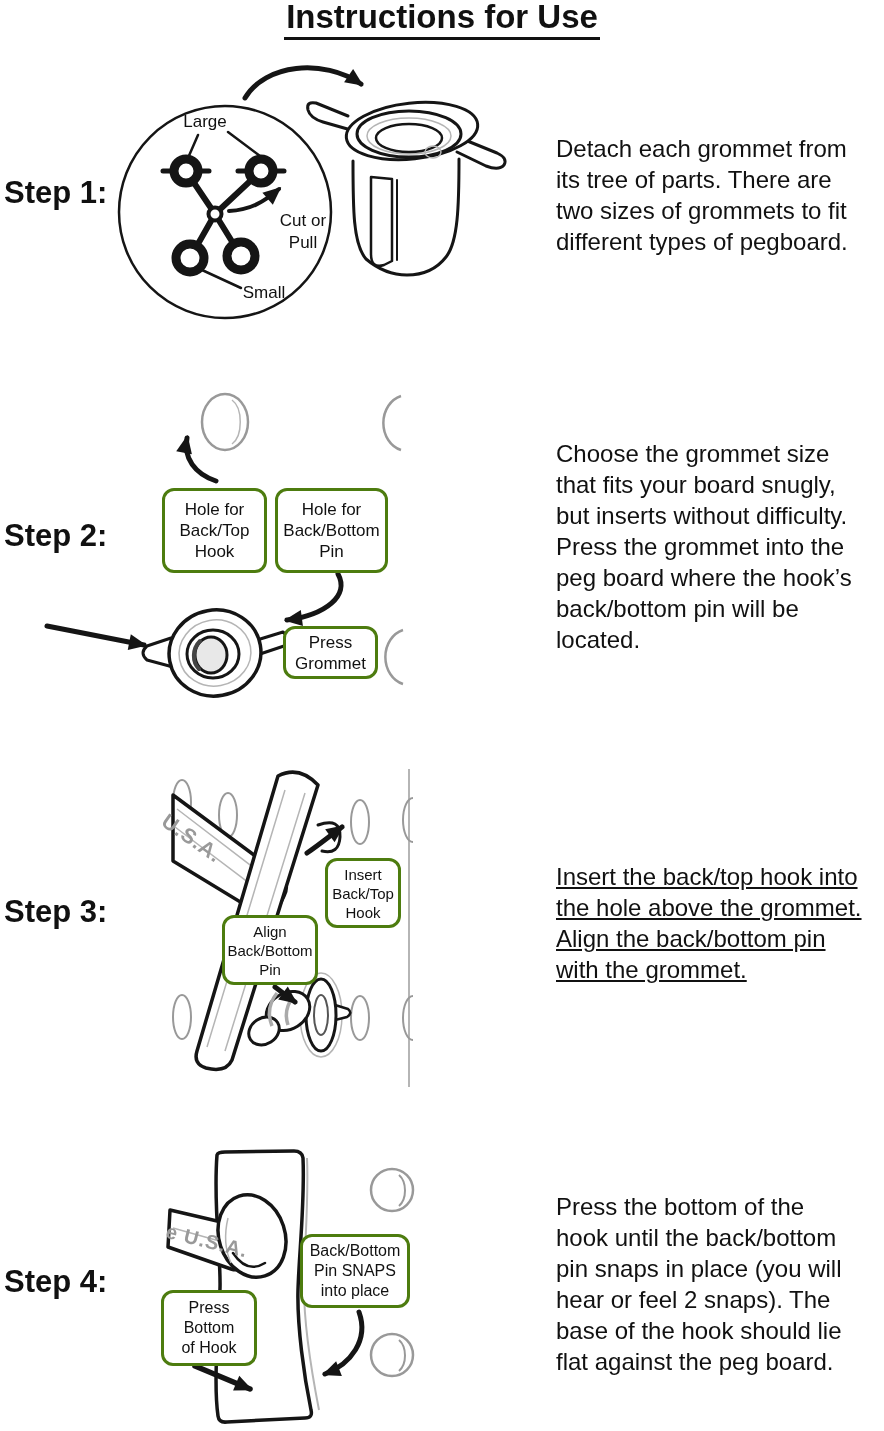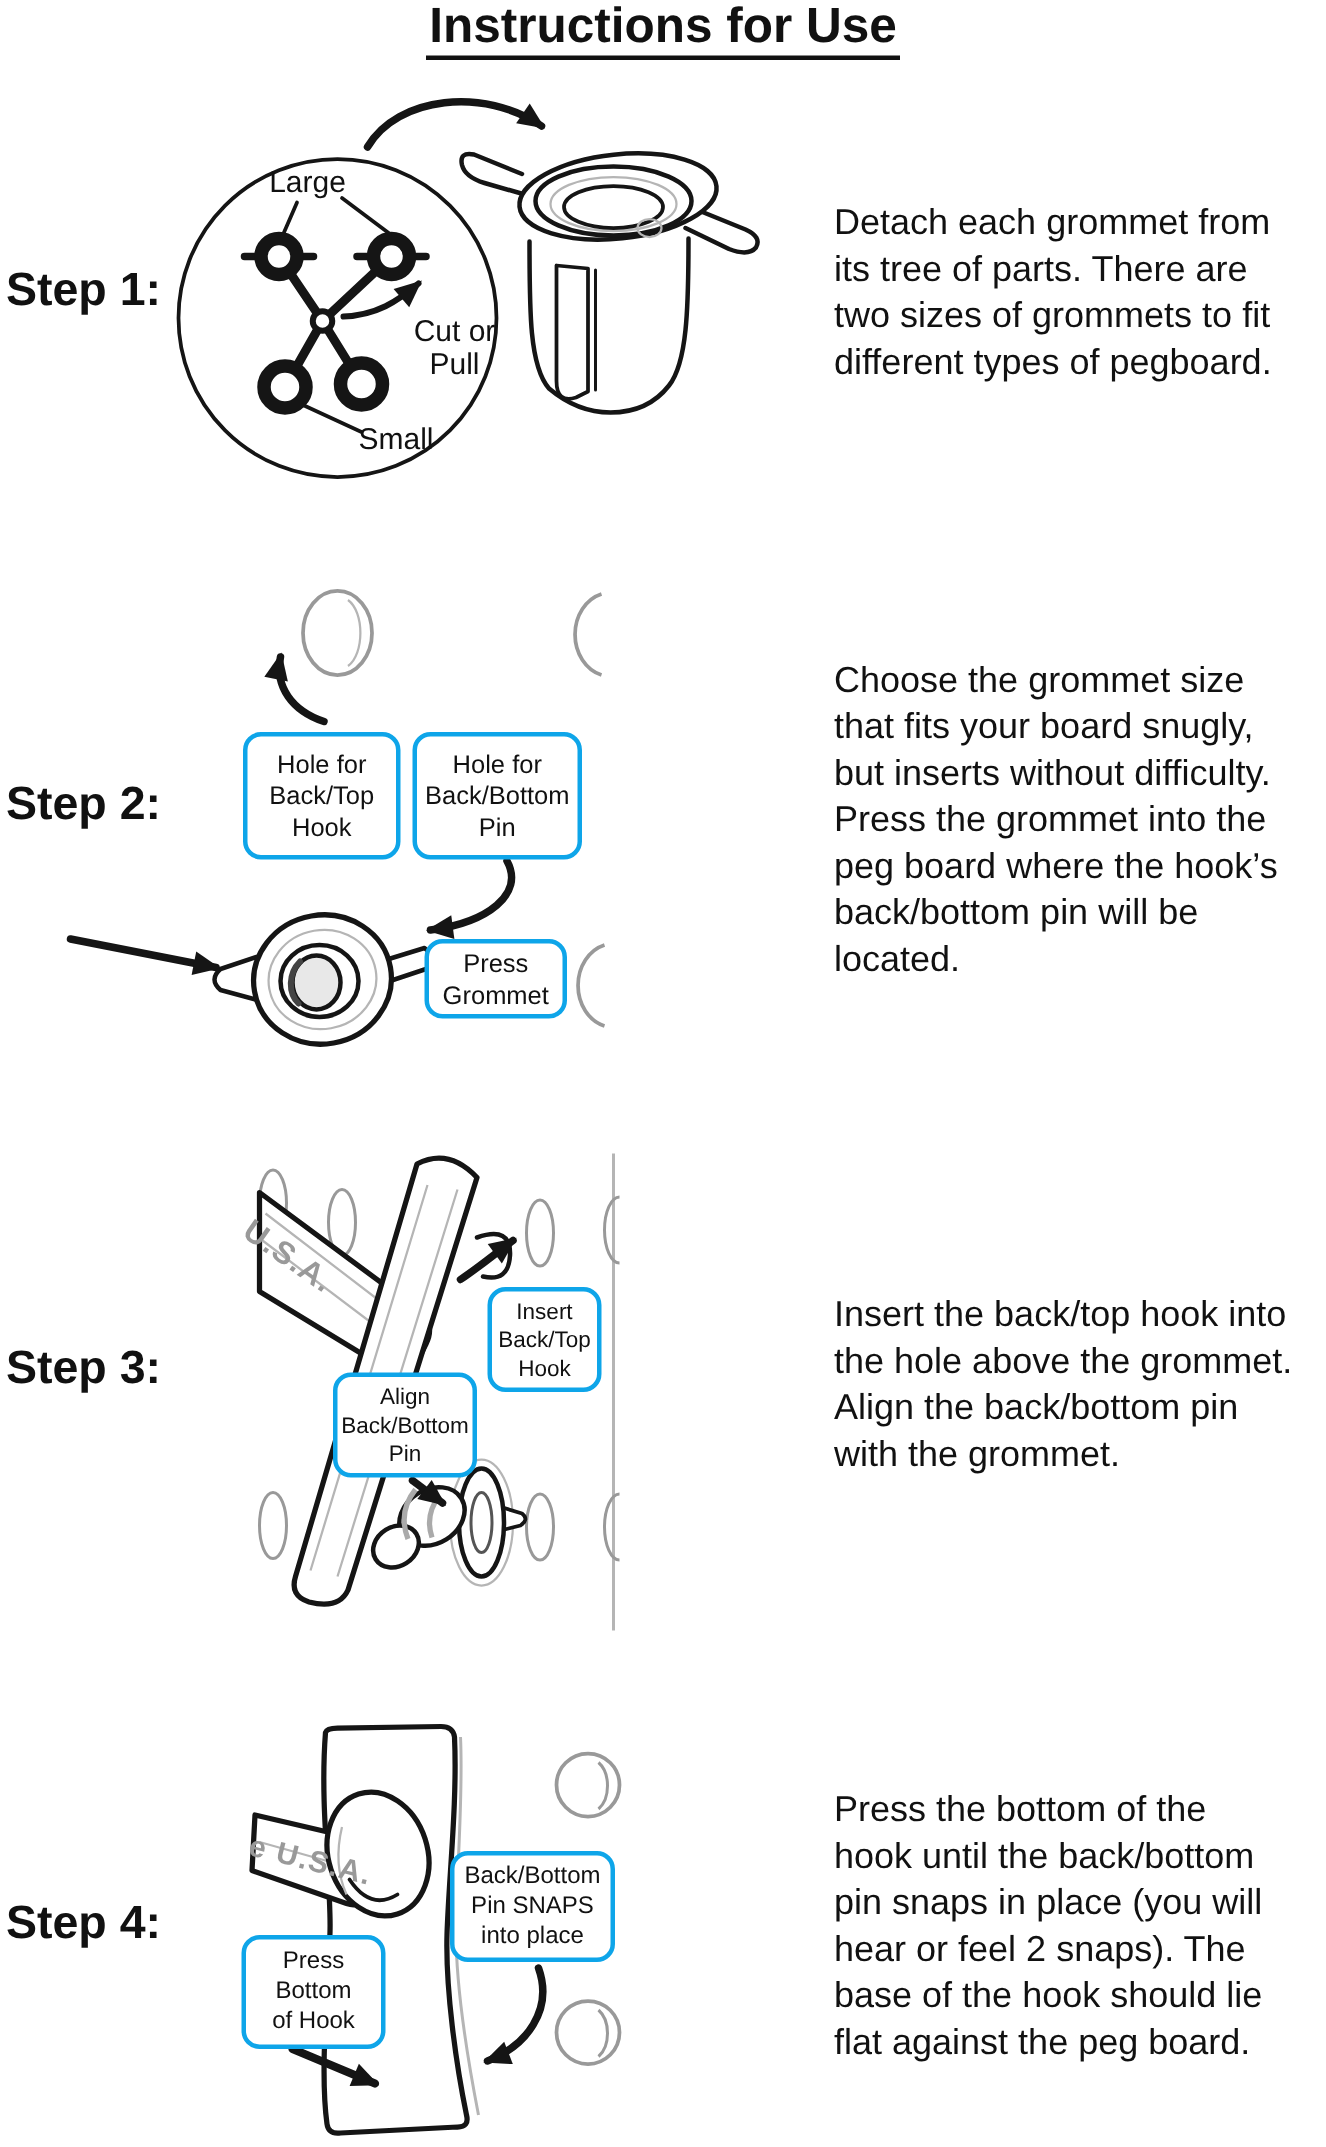--- a/index.html
+++ b/index.html
@@ -5,27 +5,27 @@
   html,body{margin:0;padding:0;background:#fff;}
   .page{position:relative;width:884px;height:1431px;background:#fff;overflow:hidden;
         color:#111;font-family:"Liberation Sans",sans-serif;}
   .title{position:absolute;top:-2px;left:0;width:100%;text-align:center;}
   .title span{display:inline-block;font-size:33px;font-weight:700;line-height:38px;
         border-bottom:3px solid #111;padding:0 2px 1px 2px;}
   .step-label{position:absolute;left:4px;font-size:31px;font-weight:700;line-height:37px;}
   .desc{position:absolute;left:556px;font-size:24px;line-height:31px;}
   .diagram{position:absolute;}
   .diagram svg{position:absolute;left:0;top:0;}
-  .callout{position:absolute;box-sizing:border-box;border:3px solid #0ea5e9;border-radius:12px;
+  .callout{position:absolute;box-sizing:border-box;border:3px solid #4d7c0f;border-radius:12px;
         background:#fff;display:flex;align-items:center;justify-content:center;
         text-align:center;white-space:pre-line;color:#111;padding:2px;}
   .f17{font-size:17px;line-height:21px;}
   .f15{font-size:15px;line-height:19px;}
   .f16{font-size:16px;line-height:20px;}
-  .dlabel{position:absolute;font-size:20px;line-height:22px;text-align:center;
+  .dlabel{position:absolute;font-size:17px;line-height:22px;text-align:center;
         white-space:pre-line;color:#111;}
   .imprint{position:absolute;color:#999;font-weight:700;font-size:21px;white-space:nowrap;
         transform-origin:left top;letter-spacing:1px;}
   
   .k{stroke:#151515;fill:none;stroke-width:3;stroke-linecap:round;stroke-linejoin:round;}
   .kf{stroke:#151515;fill:#fff;stroke-width:3;stroke-linecap:round;stroke-linejoin:round;}
   .g{stroke:#999;fill:none;stroke-width:2.5;}
   .gl{stroke:#b5b5b5;fill:none;stroke-width:1.5;}
   .ar{stroke:#151515;fill:none;stroke-width:5;stroke-linecap:round;}
 </style>
@@ -38,21 +38,21 @@
     <span>Instructions for Use</span>
   </div>
 
   <div class="step-label" style="top:174px;">Step 1:</div>
   <div class="step-label" style="top:517px;">Step 2:</div>
   <div class="step-label" style="top:893px;">Step 3:</div>
   <div class="step-label" style="top:1263px;text-align:right;">Step 4:</div>
 
   <div class="desc" style="top:133px;width:308px;">Detach each grommet from its tree of parts. There are two sizes of grommets to fit different types of pegboard.</div>
   <div class="desc" style="top:438px;width:308px;">Choose the grommet size that fits your board snugly, but inserts without difficulty. Press the grommet into the peg board where the hook’s back/bottom pin will be located.</div>
-  <div class="desc" style="top:861px;width:312px;">Insert the back/top hook into the hole above the grommet. Align the back/bottom pin with the grommet.</div>
+  <div class="desc" style="top:861px;width:312px;text-decoration:underline;">Insert the back/top hook into the hole above the grommet. Align the back/bottom pin with the grommet.</div>
   <div class="desc" style="top:1191px;width:300px;">Press the bottom of the hook until the back/bottom pin snaps in place (you will hear or feel 2 snaps). The base of the hook should lie flat against the peg board.</div>
 
   <div class="diagram" style="left:95px;top:58px;width:430px;height:278px;">
     <svg width="430" height="278" viewBox="0 0 430 278">
       <defs>
         <marker id="m1" markerUnits="userSpaceOnUse" markerWidth="20" markerHeight="18" refX="16" refY="9" orient="auto">
           <path d="M1,1 L19,9 L1,17 Z" fill="#151515"></path>
         </marker>
       </defs>
 

